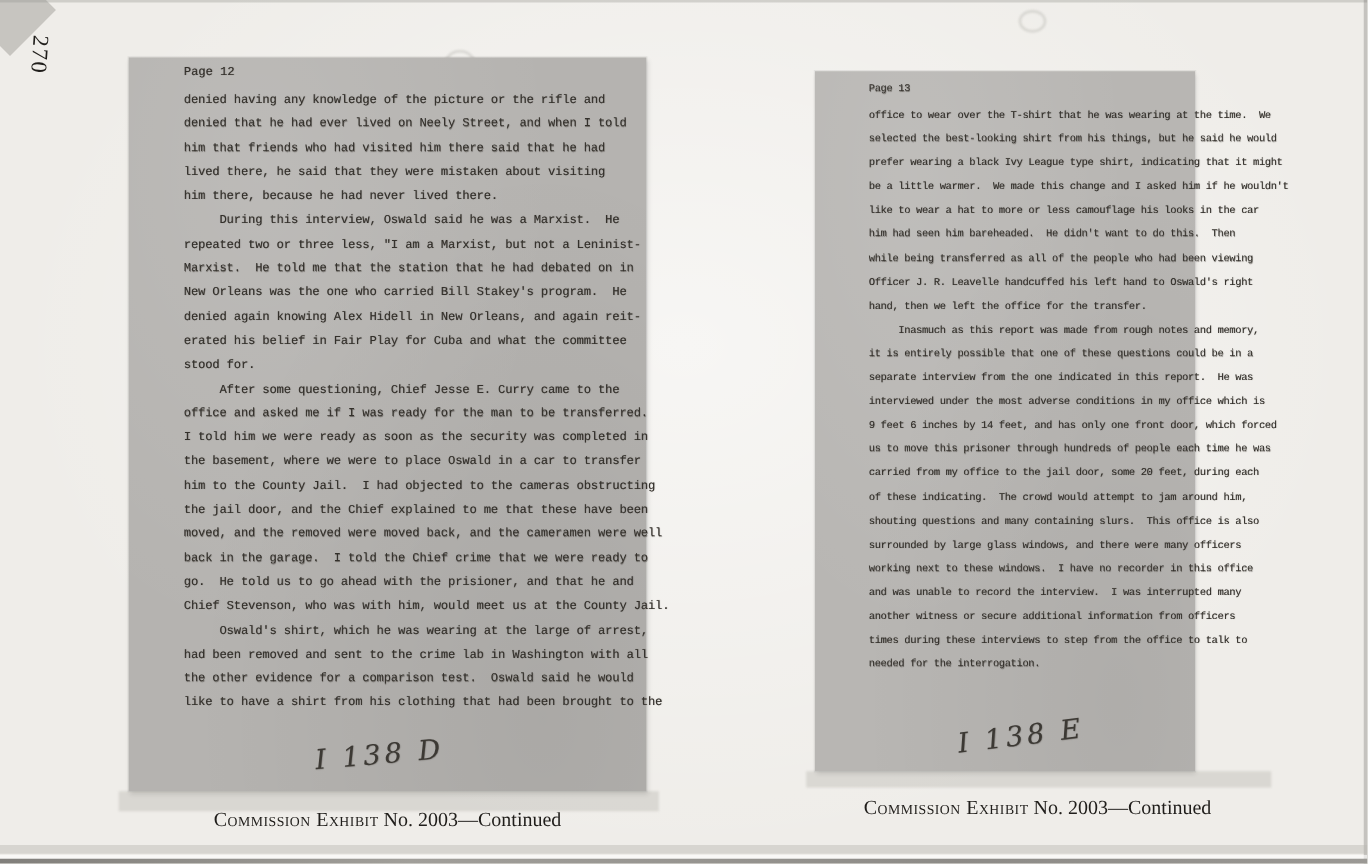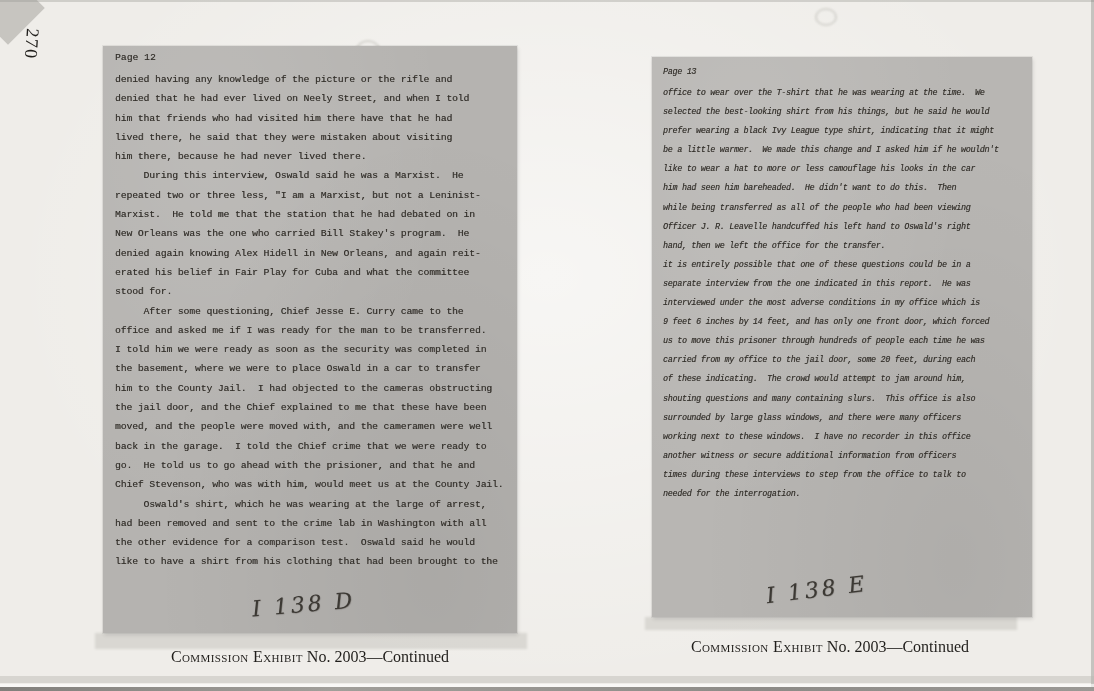--- a/index.html
+++ b/index.html
@@ -35,27 +35,27 @@
   
   .scan-page{
     position:absolute;
     background:
       radial-gradient(ellipse at 25% 15%, rgba(255,255,255,0.10), transparent 55%),
       radial-gradient(ellipse at 80% 90%, rgba(0,0,0,0.06), transparent 60%),
       #b5b3b0;
     box-shadow:0 0 0 1px rgba(0,0,0,0.06), 1px 2px 4px rgba(0,0,0,0.12);
   }
   #left-page{left:103px;top:46px;width:414px;height:587px;}
-  #right-page{left:652px;top:57px;width:380px;height:560px;background:
+  #right-page{left:652px;top:57px;width:304px;height:560px;background:
       radial-gradient(ellipse at 25% 15%, rgba(255,255,255,0.10), transparent 55%),
       radial-gradient(ellipse at 80% 90%, rgba(0,0,0,0.05), transparent 60%),
-      #b8b6b3; font-style: italic;}
+      #b8b6b3;}
 
   .tw{color:#33302b;font-family:"Liberation Mono", monospace;
-      text-shadow:0.3px 0.3px 0.6px rgba(45,40,34,0.55);}
+      text-shadow:0.3px 0.3px 0.6px rgba(45,40,34,0.55);margin-left:32px;}
   .page-label{position:absolute;}
   #left-page .page-label{left:12px;top:6px;font-size:9.7px;}
   #right-page .page-label{left:11px;top:10px;font-size:8.3px;letter-spacing:-0.25px;}
   .tw-text{position:absolute;}
   #left-page .tw-text{left:12px;top:24px;font-size:9.7px;line-height:19.3px;letter-spacing:-0.1px;}
   #right-page .tw-text{left:11px;top:26px;font-size:8.3px;line-height:19.1px;letter-spacing:-0.25px;}
   .tw-line{white-space:pre;}
 
   .handmark{
     position:absolute;
@@ -90,37 +90,37 @@
   <div class="smudge" style="left:355px;top:40px;width:22px;height:20px;"></div>
   <div class="smudge" style="left:815px;top:8px;width:18px;height:14px;"></div>
 
   <div class="folio">270</div>
 
   <div id="left-page" class="scan-page">
     <div class="page-label tw">Page 12</div>
     <div class="tw-text tw">
         <div class="tw-line">denied having any knowledge of the picture or the rifle and</div>
         <div class="tw-line">denied that he had ever lived on Neely Street, and when I told</div>
-        <div class="tw-line">him that friends who had visited him there have that he had</div>
+        <div class="tw-line">him that friends who had visited him there said that he had</div>
         <div class="tw-line">lived there, he said that they were mistaken about visiting</div>
         <div class="tw-line">him there, because he had never lived there.</div>
         <div class="tw-line">     During this interview, Oswald said he was a Marxist.  He</div>
         <div class="tw-line">repeated two or three less, "I am a Marxist, but not a Leninist-</div>
         <div class="tw-line">Marxist.  He told me that the station that he had debated on in</div>
         <div class="tw-line">New Orleans was the one who carried Bill Stakey's program.  He</div>
         <div class="tw-line">denied again knowing Alex Hidell in New Orleans, and again reit-</div>
         <div class="tw-line">erated his belief in Fair Play for Cuba and what the committee</div>
         <div class="tw-line">stood for.</div>
         <div class="tw-line">     After some questioning, Chief Jesse E. Curry came to the</div>
         <div class="tw-line">office and asked me if I was ready for the man to be transferred.</div>
         <div class="tw-line">I told him we were ready as soon as the security was completed in</div>
         <div class="tw-line">the basement, where we were to place Oswald in a car to transfer</div>
         <div class="tw-line">him to the County Jail.  I had objected to the cameras obstructing</div>
         <div class="tw-line">the jail door, and the Chief explained to me that these have been</div>
-        <div class="tw-line">moved, and the people were moved with, and the cameramen were well</div>
+        <div class="tw-line">moved, and the removed were moved back, and the cameramen were well</div>
         <div class="tw-line">back in the garage.  I told the Chief crime that we were ready to</div>
         <div class="tw-line">go.  He told us to go ahead with the prisioner, and that he and</div>
         <div class="tw-line">Chief Stevenson, who was with him, would meet us at the County Jail.</div>
         <div class="tw-line">     Oswald's shirt, which he was wearing at the large of arrest,</div>
         <div class="tw-line">had been removed and sent to the crime lab in Washington with all</div>
         <div class="tw-line">the other evidence for a comparison test.  Oswald said he would</div>
         <div class="tw-line">like to have a shirt from his clothing that had been brought to the</div>
       </div>
   </div>
   <div id="left-handmark" class="handmark">I 138 D</div>
@@ -131,30 +131,32 @@
     <div class="tw-text tw">
         <div class="tw-line">office to wear over the T-shirt that he was wearing at the time.  We</div>
         <div class="tw-line">selected the best-looking shirt from his things, but he said he would</div>
         <div class="tw-line">prefer wearing a black Ivy League type shirt, indicating that it might</div>
         <div class="tw-line">be a little warmer.  We made this change and I asked him if he wouldn't</div>
         <div class="tw-line">like to wear a hat to more or less camouflage his looks in the car</div>
         <div class="tw-line">him had seen him bareheaded.  He didn't want to do this.  Then</div>
         <div class="tw-line">while being transferred as all of the people who had been viewing</div>
         <div class="tw-line">Officer J. R. Leavelle handcuffed his left hand to Oswald's right</div>
         <div class="tw-line">hand, then we left the office for the transfer.</div>
+        <div class="tw-line">     Inasmuch as this report was made from rough notes and memory,</div>
         <div class="tw-line">it is entirely possible that one of these questions could be in a</div>
         <div class="tw-line">separate interview from the one indicated in this report.  He was</div>
         <div class="tw-line">interviewed under the most adverse conditions in my office which is</div>
         <div class="tw-line">9 feet 6 inches by 14 feet, and has only one front door, which forced</div>
         <div class="tw-line">us to move this prisoner through hundreds of people each time he was</div>
         <div class="tw-line">carried from my office to the jail door, some 20 feet, during each</div>
         <div class="tw-line">of these indicating.  The crowd would attempt to jam around him,</div>
         <div class="tw-line">shouting questions and many containing slurs.  This office is also</div>
         <div class="tw-line">surrounded by large glass windows, and there were many officers</div>
         <div class="tw-line">working next to these windows.  I have no recorder in this office</div>
+        <div class="tw-line">and was unable to record the interview.  I was interrupted many</div>
         <div class="tw-line">another witness or secure additional information from officers</div>
         <div class="tw-line">times during these interviews to step from the office to talk to</div>
         <div class="tw-line">needed for the interrogation.</div>
       </div>
   </div>
   <div id="right-handmark" class="handmark">I 138 E</div>
   <div id="right-caption" class="caption"><span class="sc">Commission Exhibit</span><span> No. 2003—Continued</span></div>
 
 </div>
 

